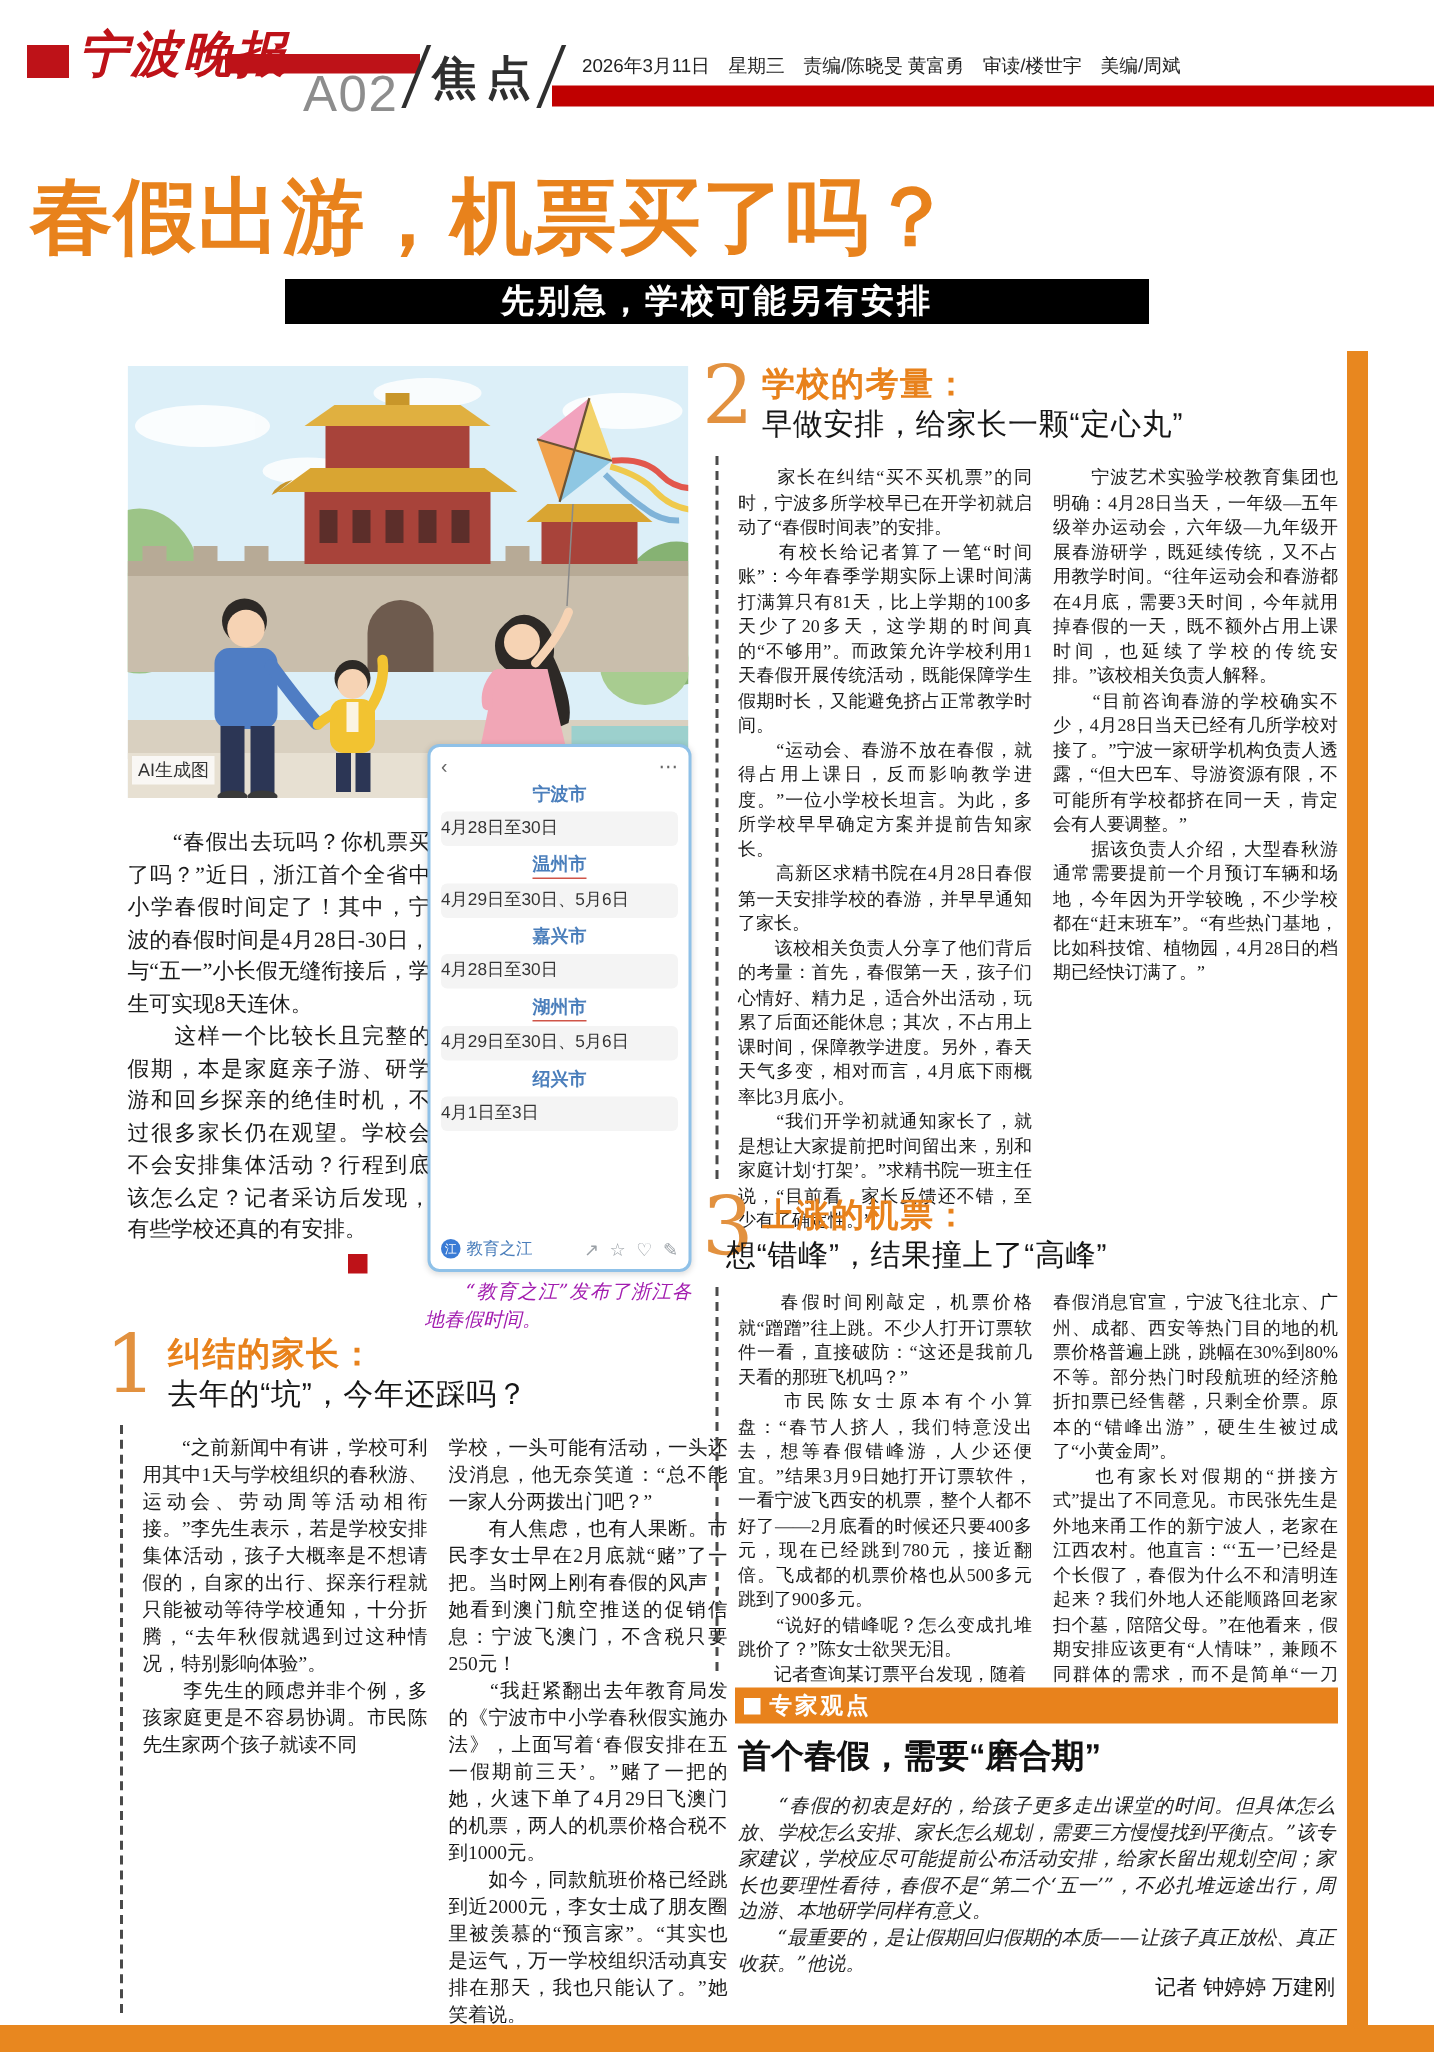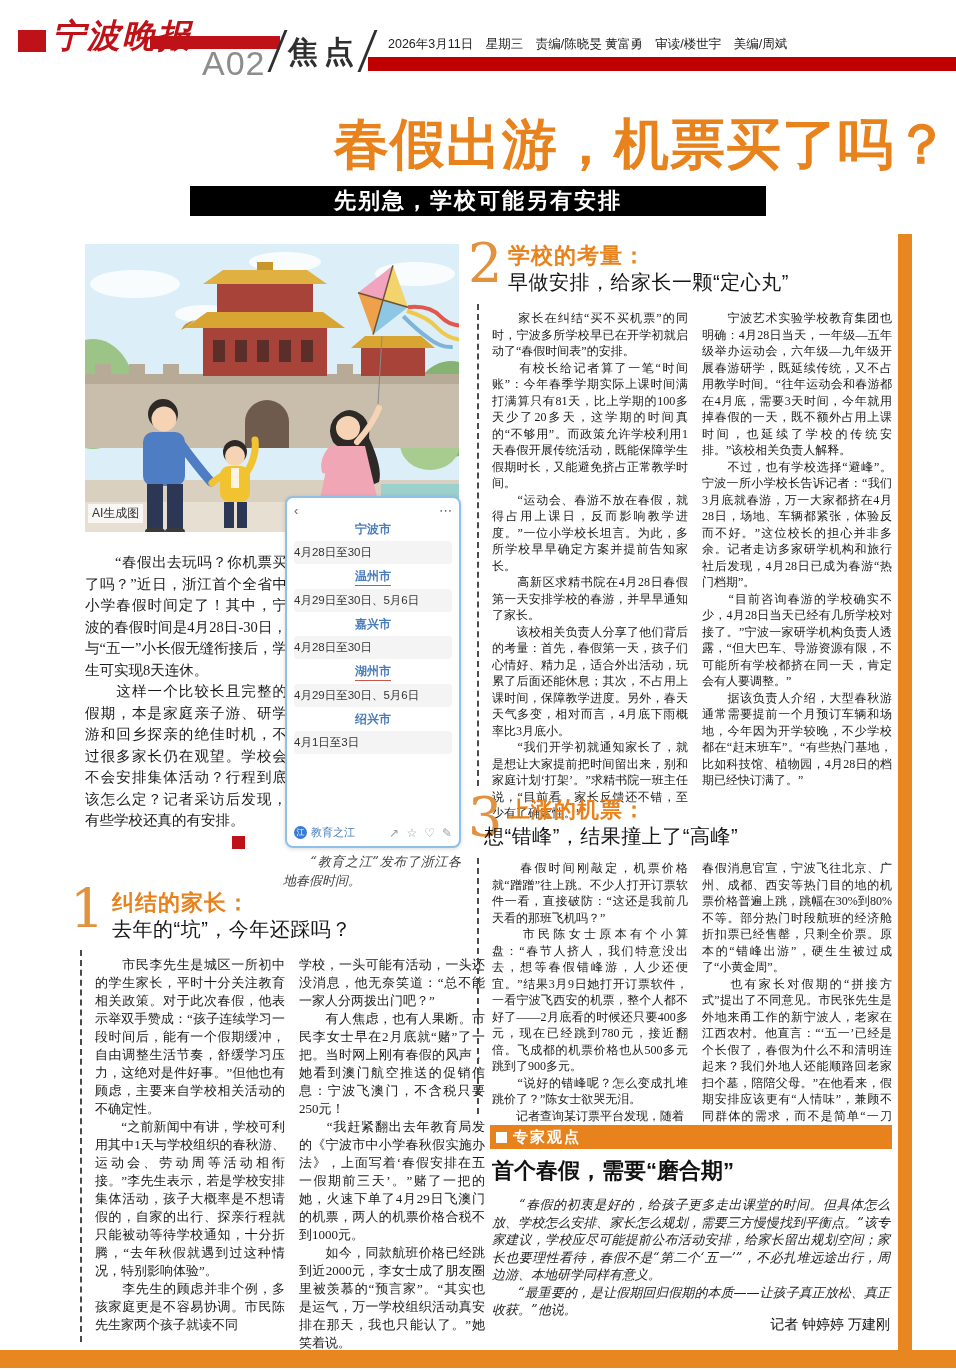--- a/index.html
+++ b/index.html
@@ -17,21 +17,21 @@
   .slash{width:3px;height:42px;background:#2f2f2f;transform:skewX(-22deg);}
   .slash1{left:276px;top:30px;}
   .slash2{left:366px;top:30px;}
   .section-name{left:288px;top:32px;font-family:"Liberation Sans","DejaVu Sans",sans-serif;
                 font-size:30px;font-weight:bold;color:#2f2f2f;letter-spacing:6px;}
   .dateline{left:388px;top:36px;font-size:12.5px;color:#222;
             font-family:"Liberation Sans","DejaVu Sans",sans-serif;}
   .header-red-bar{left:368px;top:57px;width:588px;height:14px;background:#C00000;}
 
   
-  .headline{left:20px;top:108px;width:930px;text-align:right;
+  .headline{left:20px;top:108px;width:930px;text-align:left;
             font-family:"Liberation Sans","DejaVu Sans",sans-serif;font-weight:bold;
             font-size:55px;color:#E8821C;letter-spacing:1px;}
   .subtitle-bar{left:190px;top:186px;width:576px;height:30px;background:#000000;
                 text-align:center;line-height:30px;color:#fff;font-weight:bold;font-size:22px;
                 font-family:"Liberation Sans","DejaVu Sans",sans-serif;letter-spacing:2px;}
 
   
   .right-orange-bar{left:898px;top:234px;width:14px;height:1116px;background:#E8871F;}
   .bottom-orange-bar{left:0;top:1350px;width:956px;height:18px;background:#E8871F;}
 
@@ -54,21 +54,21 @@
   .city-name span{display:inline-block;}
   .city-name.underlined span{border-bottom:1px solid #cf5448;}
   .city-dates{margin-top:3px;background:#F4F4F4;border-radius:4px;height:23px;line-height:23px;
               text-align:left;color:#333;font-size:11.5px;}
   .phone-bottom{position:absolute;left:7px;right:7px;bottom:6px;display:flex;align-items:center;
                 font-size:11px;color:#4A7EBB;}
   .logo-circle{width:13px;height:13px;border-radius:50%;background:#3A7BD5;color:#fff;font-size:8px;
                line-height:13px;text-align:center;margin-right:4px;}
   .phone-actions{margin-left:auto;display:flex;gap:7px;color:#9aa0a6;font-size:12px;}
   .phone-caption{left:283px;top:852px;width:178px;font-size:13px;line-height:19px;text-align:justify;
-                 font-family:"DejaVu Serif",serif;font-style:italic;color:#404040;}
+                 font-family:"DejaVu Serif",serif;font-style:italic;color:#a21caf;}
   .red-deco-square{left:232px;top:836px;width:13px;height:13px;background:#BE1218;}
 
   
   .sec-no{font-family:"DejaVu Serif",serif;font-size:54px;line-height:56px;color:#E2913F;}
   .dotline{width:0;border-left:2px dashed #4a4a4a;}
   .kicker{font-family:"Liberation Sans","DejaVu Sans",sans-serif;font-weight:bold;font-size:22px;
           color:#E8821C;letter-spacing:1px;}
   .sec-title{font-family:"Liberation Sans","DejaVu Sans",sans-serif;font-size:20px;color:#161616;
              letter-spacing:.5px;}
   .col{text-align:justify;}
@@ -260,21 +260,20 @@
   </div>
   <div class="abs red-deco-square"></div>
   <div class="abs phone-caption">　　“教育之江”发布了浙江各地春假时间。</div>
 
   <div class="abs sec-no" style="left:70px;top:882px;">1</div>
   <div class="abs dotline" style="left:80px;top:950px;height:392px;"></div>
   <div class="abs kicker" style="left:112px;top:888px;">纠结的家长：</div>
   <div class="abs sec-title" style="left:112px;top:916px;">去年的“坑”，今年还踩吗？</div>
   <div class="abs col col-s1" style="left:95px;top:956px;width:190px;">
 
-  <p>　　市民李先生是城区一所初中的学生家长，平时十分关注教育相关政策。对于此次春假，他表示举双手赞成：“孩子连续学习一段时间后，能有一个假期缓冲，自由调整生活节奏，舒缓学习压力，这绝对是件好事。”但他也有顾虑，主要来自学校相关活动的不确定性。</p>
       <p>　　“之前新闻中有讲，学校可利用其中1天与学校组织的春秋游、运动会、劳动周等活动相衔接。”李先生表示，若是学校安排集体活动，孩子大概率是不想请假的，自家的出行、探亲行程就只能被动等待学校通知，十分折腾，“去年秋假就遇到过这种情况，特别影响体验”。</p>
       <p>　　李先生的顾虑并非个例，多孩家庭更是不容易协调。市民陈先生家两个孩子就读不同</p>
     </div>
   <div class="abs col col-s1" style="left:299px;top:956px;width:186px;">
 
   <p>学校，一头可能有活动，一头还没消息，他无奈笑道：“总不能一家人分两拨出门吧？”</p>
       <p>　　有人焦虑，也有人果断。市民李女士早在2月底就“赌”了一把。当时网上刚有春假的风声，她看到澳门航空推送的促销信息：宁波飞澳门，不含税只要250元！</p>
       <p>　　“我赶紧翻出去年教育局发的《宁波市中小学春秋假实施办法》，上面写着‘春假安排在五一假期前三天’。”赌了一把的她，火速下单了4月29日飞澳门的机票，两人的机票价格合税不到1000元。</p>
       <p>　　如今，同款航班价格已经跳到近2000元，李女士成了朋友圈里被羡慕的“预言家”。“其实也是运气，万一学校组织活动真安排在那天，我也只能认了。”她笑着说。</p>
     </div>
@@ -288,21 +287,20 @@
   <p>　　家长在纠结“买不买机票”的同时，宁波多所学校早已在开学初就启动了“春假时间表”的安排。</p>
       <p>　　有校长给记者算了一笔“时间账”：今年春季学期实际上课时间满打满算只有81天，比上学期的100多天少了20多天，这学期的时间真的“不够用”。而政策允许学校利用1天春假开展传统活动，既能保障学生假期时长，又能避免挤占正常教学时间。</p>
       <p>　　“运动会、春游不放在春假，就得占用上课日，反而影响教学进度。”一位小学校长坦言。为此，多所学校早早确定方案并提前告知家长。</p>
       <p>　　高新区求精书院在4月28日春假第一天安排学校的春游，并早早通知了家长。</p>
       <p>　　该校相关负责人分享了他们背后的考量：首先，春假第一天，孩子们心情好、精力足，适合外出活动，玩累了后面还能休息；其次，不占用上课时间，保障教学进度。另外，春天天气多变，相对而言，4月底下雨概率比3月底小。</p>
       <p>　　“我们开学初就通知家长了，就是想让大家提前把时间留出来，别和家庭计划‘打架’。”求精书院一班主任说，“目前看，家长反馈还不错，至少有了确定性。”</p>
     </div>
   <div class="abs col col-s23" style="left:702px;top:310px;width:190px;">
 
   <p>　　宁波艺术实验学校教育集团也明确：4月28日当天，一年级—五年级举办运动会，六年级—九年级开展春游研学，既延续传统，又不占用教学时间。“往年运动会和春游都在4月底，需要3天时间，今年就用掉春假的一天，既不额外占用上课时间，也延续了学校的传统安排。”该校相关负责人解释。</p>
-      <p>　　不过，也有学校选择“避峰”。宁波一所小学校长告诉记者：“我们3月底就春游，万一大家都挤在4月28日，场地、车辆都紧张，体验反而不好。”这位校长的担心并非多余。记者走访多家研学机构和旅行社后发现，4月28日已成为春游“热门档期”。</p>
       <p>　　“目前咨询春游的学校确实不少，4月28日当天已经有几所学校对接了。”宁波一家研学机构负责人透露，“但大巴车、导游资源有限，不可能所有学校都挤在同一天，肯定会有人要调整。”</p>
       <p>　　据该负责人介绍，大型春秋游通常需要提前一个月预订车辆和场地，今年因为开学较晚，不少学校都在“赶末班车”。“有些热门基地，比如科技馆、植物园，4月28日的档期已经快订满了。”</p>
     </div>
 
   <div class="abs sec-no" style="left:468px;top:790px;">3</div>
   <div class="abs dotline" style="left:477px;top:858px;height:256px;"></div>
   <div class="abs kicker" style="left:508px;top:795px;">上涨的机票：</div>
   <div class="abs sec-title" style="left:484px;top:823px;">想“错峰”，结果撞上了“高峰”</div>
   <div class="abs col col-s23" style="left:492px;top:860px;width:196px;">
 

